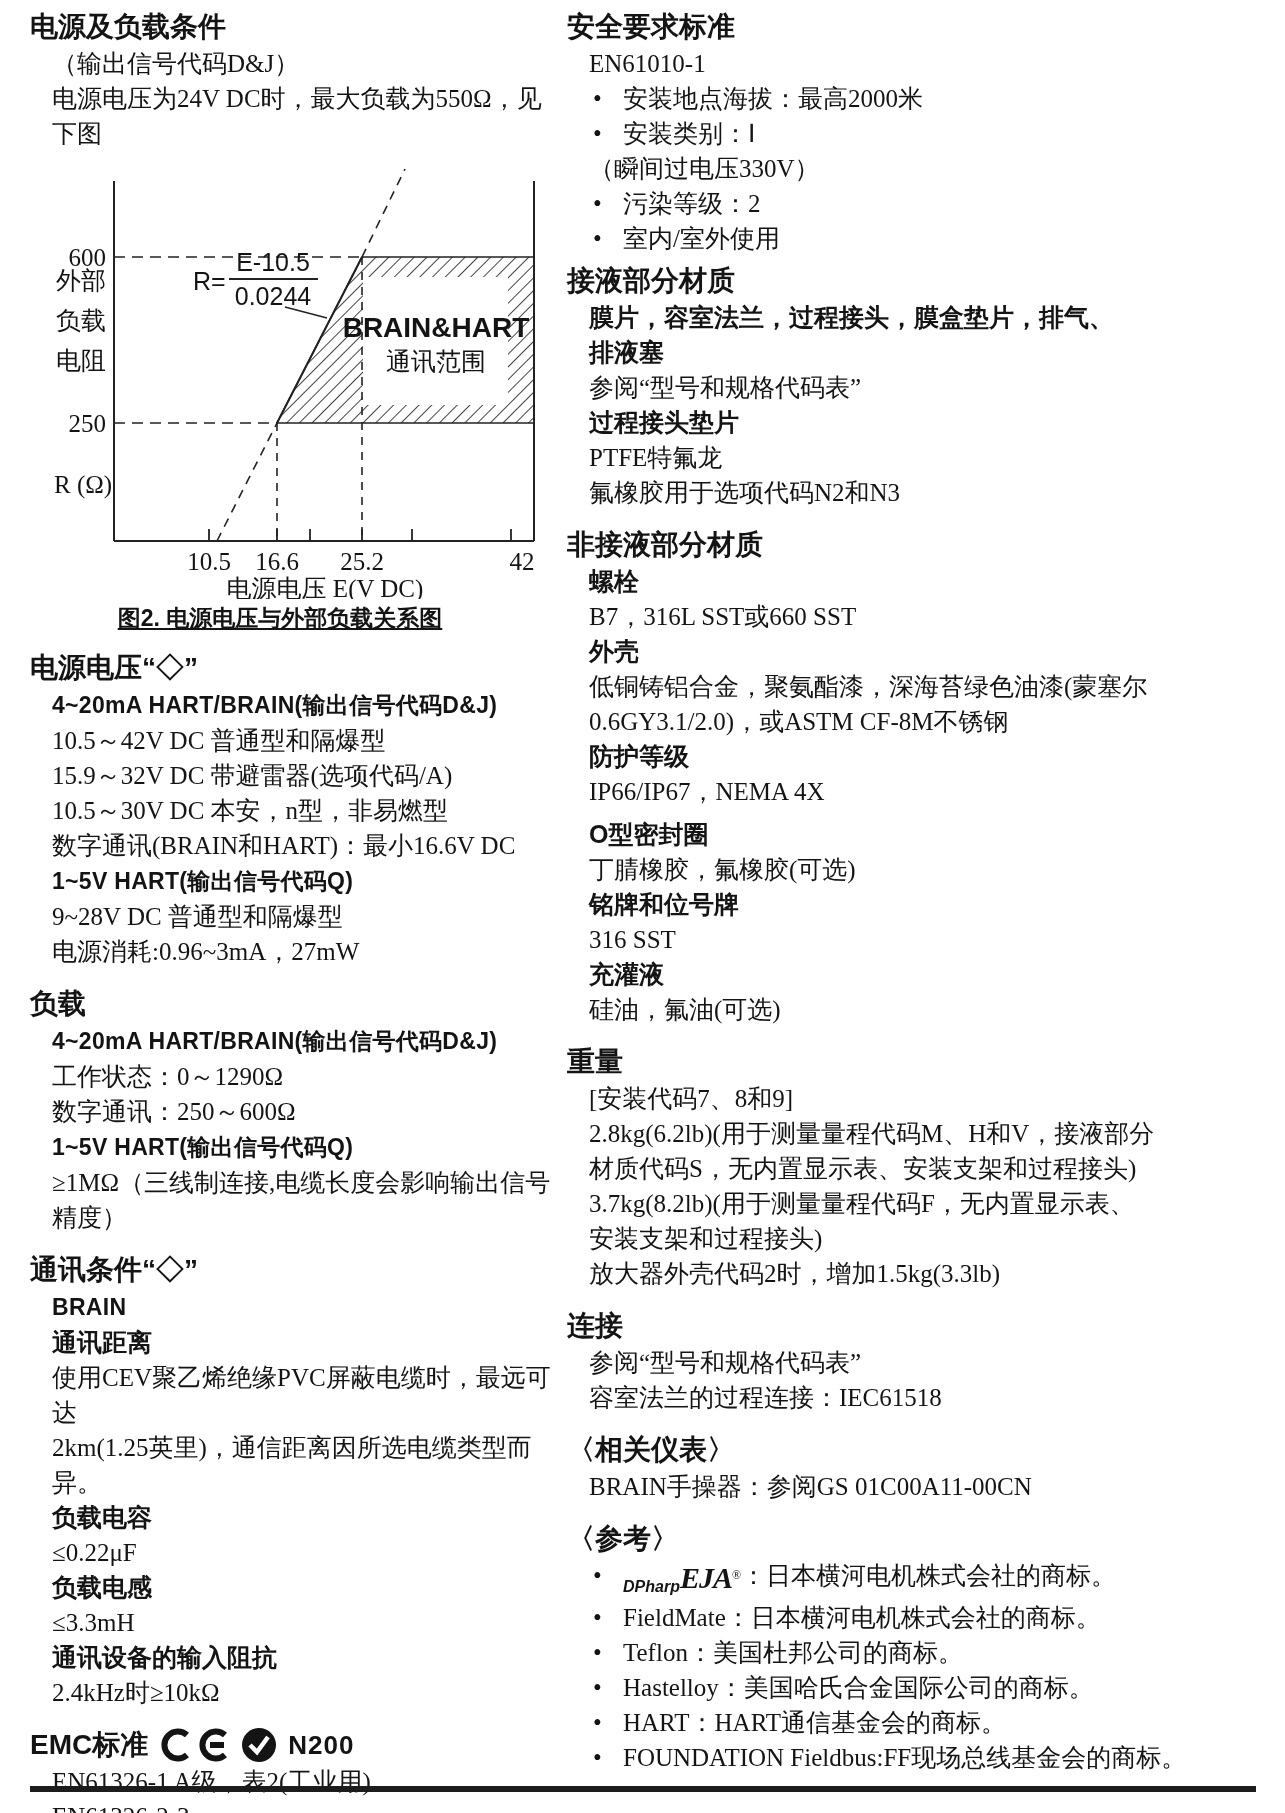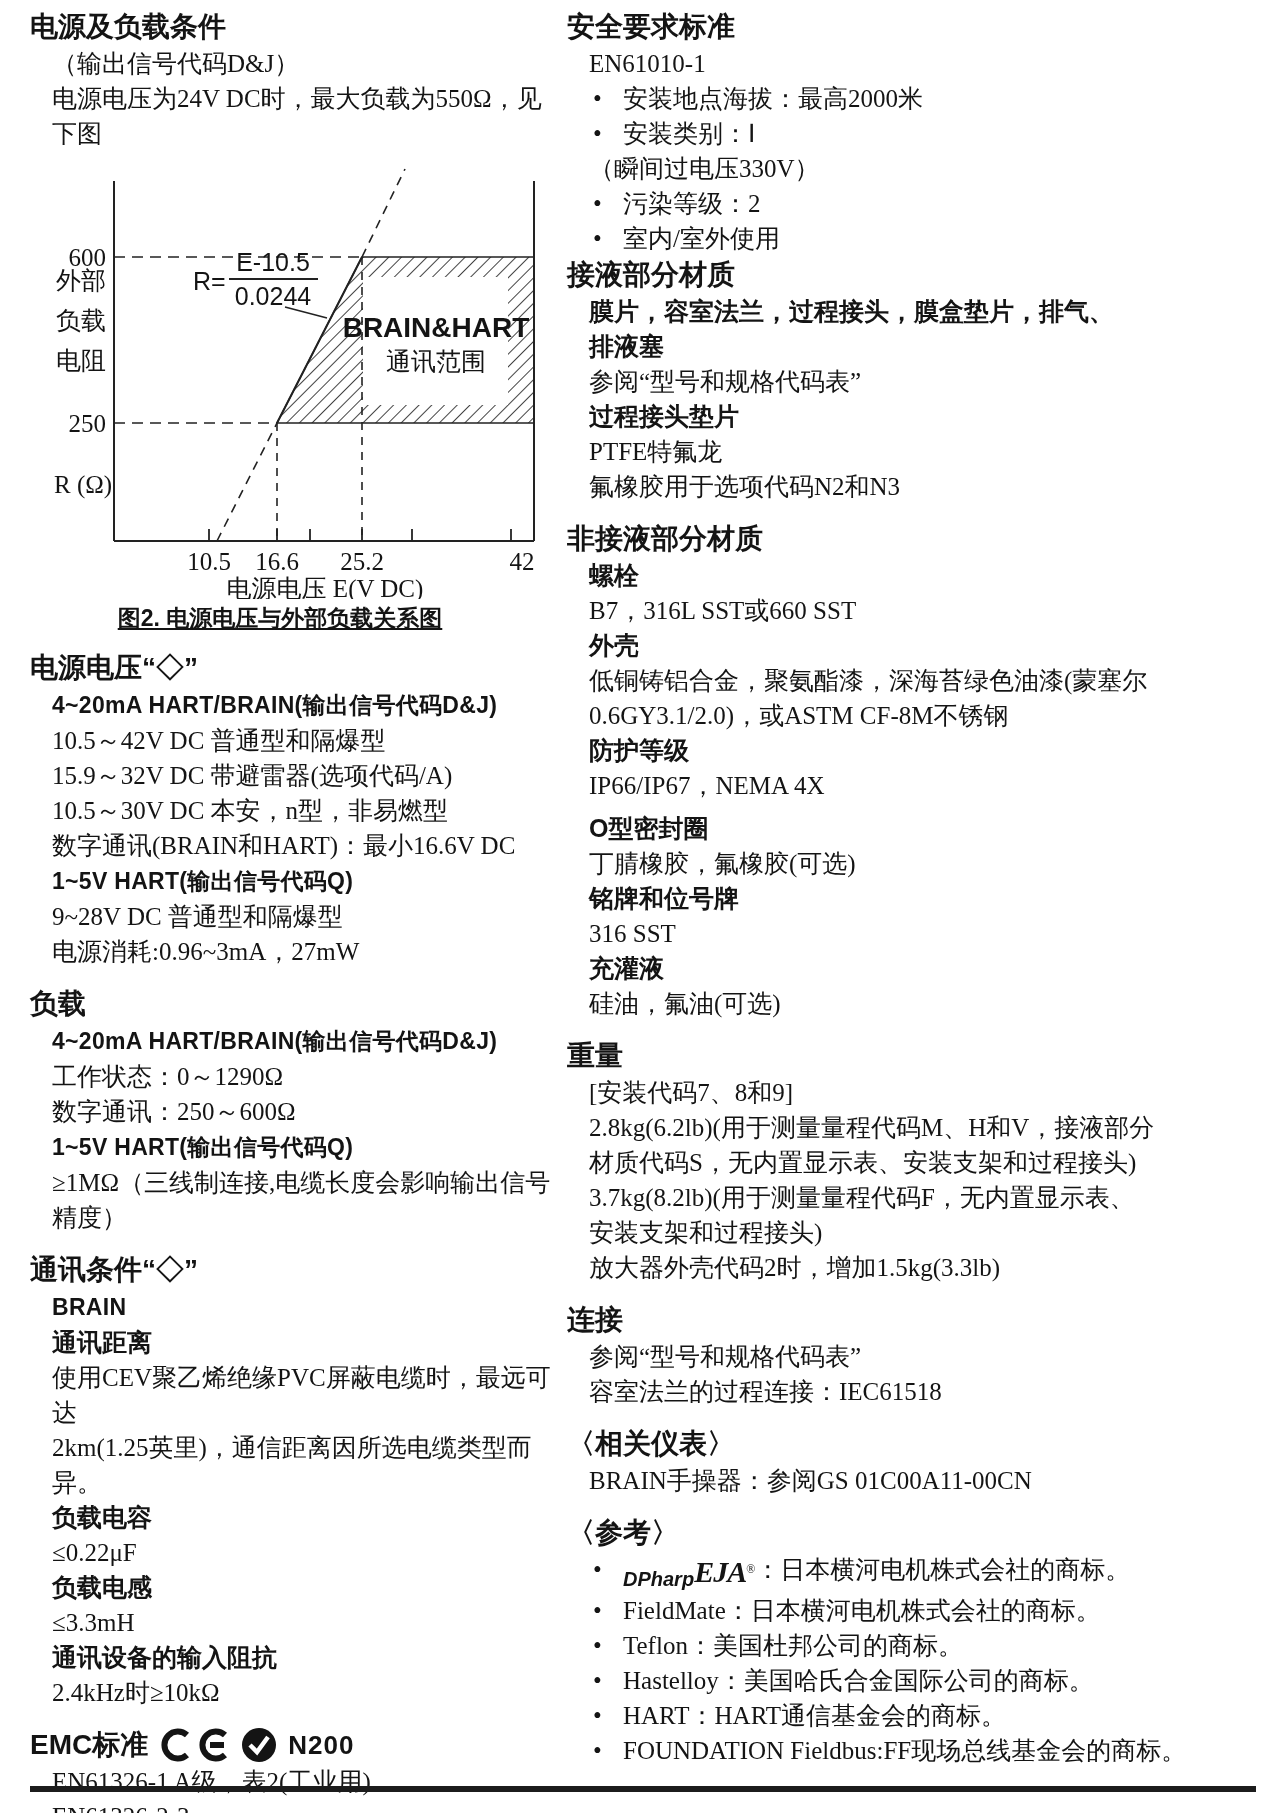--- a/index.html
+++ b/index.html
@@ -21,21 +21,21 @@
   .figwrap{margin-top:6px;}
   .caption{font-family:"Liberation Sans",sans-serif;font-weight:700;font-size:23px;text-align:center;width:500px;line-height:30px;text-decoration:underline;}
   svg text{fill:#141414;}
   .ax-num{font-family:"Liberation Serif",serif;font-size:25px;}
   .cnlab{font-family:"Liberation Serif",serif;font-size:25px;}
   .region-en{font-family:"Liberation Sans",sans-serif;font-weight:700;font-size:28px;}
   .region-cn{font-family:"Liberation Serif",serif;font-size:25px;}
   .formula{font-family:"Liberation Sans",sans-serif;font-size:25px;}
   .emc-row{display:flex;align-items:center;gap:10px;}
   .n200{font-family:"Liberation Sans",sans-serif;font-weight:700;font-size:26px;letter-spacing:1px;}
-  .dp{font-family:"Liberation Sans",sans-serif;font-style:italic;font-weight:700;font-size:20px;position:relative;top:4px;}
+  .dp{font-family:"Liberation Sans",sans-serif;font-style:italic;font-weight:700;font-size:16px;position:relative;top:4px;}
   .eja{font-family:Liberation Serif, serif;font-style:italic;font-weight:700;font-size:30px;letter-spacing:-1px;}
   .reg{font-size:12px;vertical-align:super;}
   .bottom-rule{position:absolute;left:30px;top:1786px;width:1226px;height:6px;background:#1c1c1c;}
   .mt8{margin-top:8px;} .mt14{margin-top:14px;}
 </style>
 </head>
 <body>
 
 <div class="col col-left">
 
@@ -161,21 +161,21 @@
   <div class="t ind">（瞬间过电压330V）</div>
   <div class="t ind bul">
     <span class="dot">•</span>
     <span>污染等级：2</span>
   </div>
   <div class="t ind bul">
     <span class="dot">•</span>
     <span>室内/室外使用</span>
   </div>
 
-  <div class="h" style="margin-top:0;">接液部分材质</div>
+  <div class="h" style="margin-top:6px;">接液部分材质</div>
   <div class="bb ind">膜片，容室法兰，过程接头，膜盒垫片，排气、</div>
   <div class="bb ind">排液塞</div>
   <div class="t ind">参阅“型号和规格代码表”</div>
   <div class="bb ind">过程接头垫片</div>
   <div class="t ind">PTFE特氟龙</div>
   <div class="t ind">氟橡胶用于选项代码N2和N3</div>
 
   <div class="h">非接液部分材质</div>
   <div class="bb ind">螺栓</div>
   <div class="t ind">B7，316L SST或660 SST</div>

